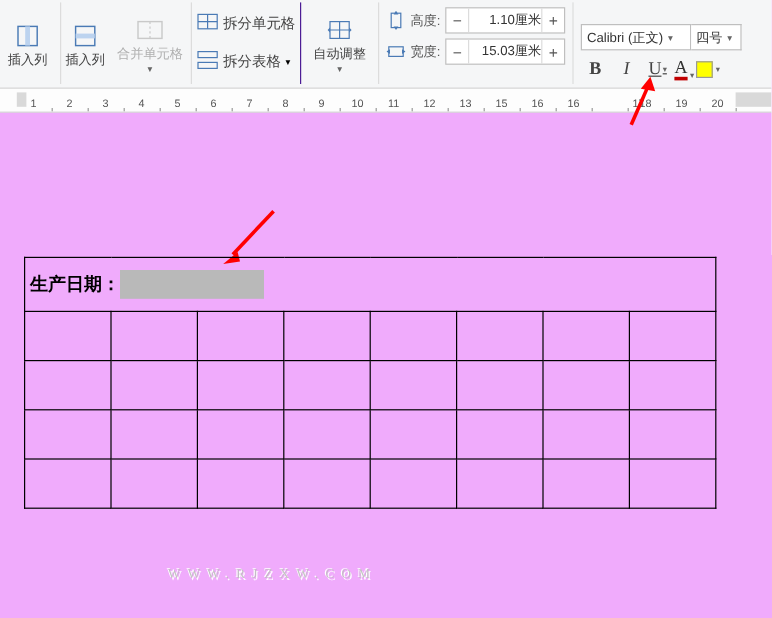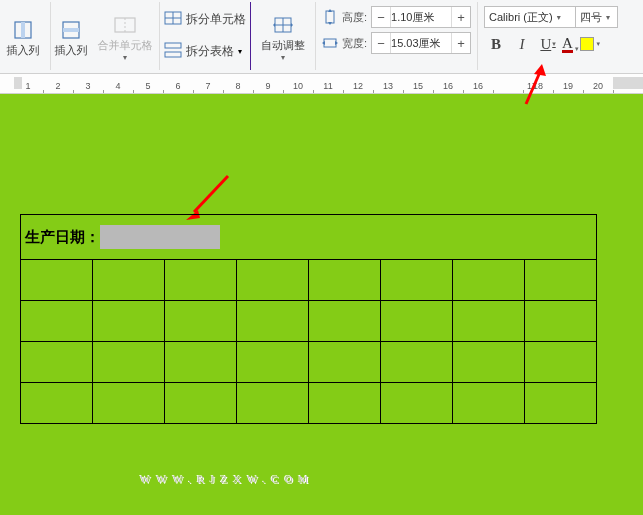--- a/index.html
+++ b/index.html
@@ -54,24 +54,24 @@
     .dim-icon { width:16px; height:16px; display:flex;align-items:center;justify-content:center;color:#4a7ab5;}
     .spinner {
       display:flex;align-items:center;
       border:1px solid #bfbfbf;background:#fff;height:22px;
     }
     .spinner .minus,.spinner .plus{
       width:18px;height:20px;display:flex;align-items:center;justify-content:center;
       color:#555;cursor:pointer;font-size:13px;
     }
     .spinner .val{
-      width:62px;text-align:left;font-size:11px;color:#333;
+      width:62px;text-align:right;font-size:11px;color:#333;
       border-left:1px solid #dcdcdc;border-right:1px solid #dcdcdc;height:20px;line-height:20px;
     }
-    .font-group{display:flex;flex-direction:column;gap:4px;padding:4px 0 0 6px;height:68px;}
+    .font-group{display:flex;flex-direction:column;gap:4px;padding:4px 0 0 6px;height:68px;justify-content:flex-end;}
     .font-row1{display:flex;gap:0;}
     .combo{
       border:1px solid #bfbfbf;background:#fff;height:22px;display:flex;align-items:center;
       padding:0 4px;font-size:11px;color:#333;
     }
     .combo .dd-ic{margin-left:4px;font-size:8px;color:#666;}
     .combo.font{width:92px;}
     .combo.size{width:42px;border-left:none;}
     .font-row2{display:flex;gap:2px;align-items:center;}
     .fmt-btn{
@@ -93,21 +93,21 @@
       height:20px;background:#fdfdfd;border-bottom:1px solid #d0d0d0;
       position:relative;font-size:9px;color:#666;
       display:flex;align-items:flex-end;padding-left:14px;overflow:hidden;
     }
     .ruler-inner{position:relative;height:20px;flex:1;}
     .ruler-gray{position:absolute;left:0;top:4px;height:12px;width:8px;background:#d9d9d9;}
     .tick{position:absolute;bottom:2px;font-size:9px;color:#555;transform:translateX(-50%);}
     .minor{position:absolute;bottom:0;width:1px;height:3px;background:#999;}
 
     .canvas{
-      position:absolute;left:0;top:94px;right:0;bottom:0;background:#84cc16;
+      position:absolute;left:0;top:94px;right:0;bottom:0;background:#f0abfc;
     }
     .doc-table{
       position:absolute;left:20px;top:120px;
       border-collapse:collapse;
     }
     .doc-table td{
       border:1px solid #000;width:72px;height:41px;
       font-size:15px;font-weight:bold;font-family:"SimSun","Microsoft YaHei";
       vertical-align:middle;padding:0 4px;
     }

